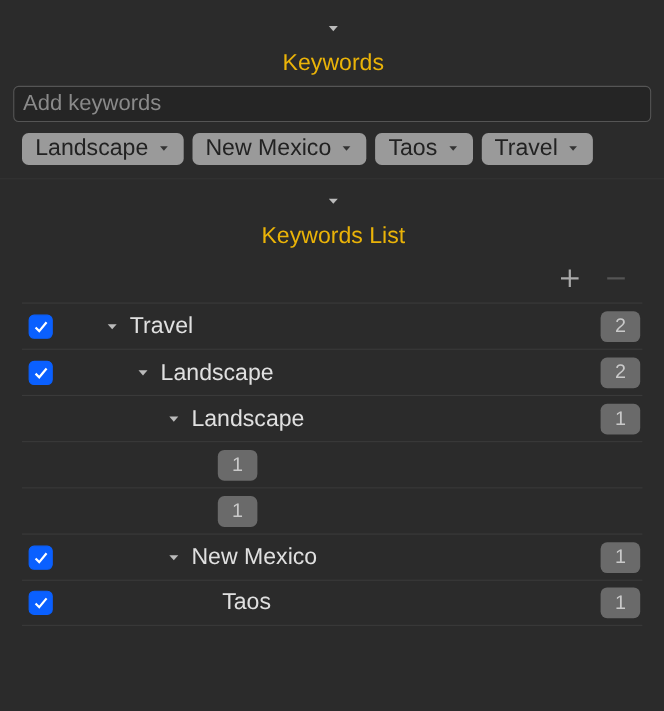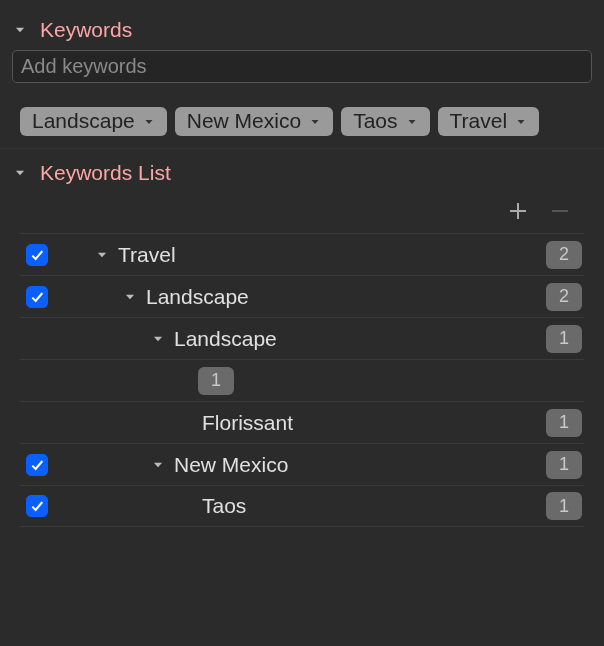--- a/index.html
+++ b/index.html
@@ -15,37 +15,38 @@
 }
 
 .section { border-bottom: 1px solid #333; padding: 4px 10px 12px 10px; }
 .section:last-child { border-bottom: none; }
 
 .section-header {
   display: flex;
   align-items: center;
   gap: 12px;
   padding: 8px 0 8px 2px;
-  color: #fca5a5;
+  color: #eab308;
   font-size: 21px;
   cursor: default;
+  flex-direction: column;
 }
 
 .disclosure {
   width: 16px;
   height: 16px;
   display: inline-flex;
   align-items: center;
   justify-content: center;
   color: #bbb;
 }
 
 .disclosure svg { width: 14px; height: 14px; fill: currentColor; }
 
-.keyword-input-wrap { padding: 0 2px 24px 2px; }
+.keyword-input-wrap { padding: 0 2px 10px 2px; }
 input.keyword-input {
   width: 100%;
   background: #252525;
   border: 1px solid #555;
   border-radius: 5px;
   color: #d8d8d8;
   font-size: 20px;
   padding: 4px 8px;
   outline: none;
 }
@@ -236,21 +237,20 @@
       <div class="tree-row">
         <span class="check-slot"></span>
         <span class="indent" style="width: 120px;"></span>
         <span class="expand-slot"></span>
         <span class="count-badge">1</span>
       </div>
       <div class="tree-row">
         <span class="check-slot"></span>
         <span class="indent" style="width: 120px;"></span>
         <span class="expand-slot"></span>
-        <span class="row-label">Florissant</span>
         <span class="count-badge">1</span>
       </div>
       <div class="tree-row">
         <span class="check-slot">
           <span class="checkbox checked">
             <svg viewBox="0 0 24 24">
               <polyline points="5 13 10 18 20 6"></polyline>
             </svg>
           </span>
         </span>

